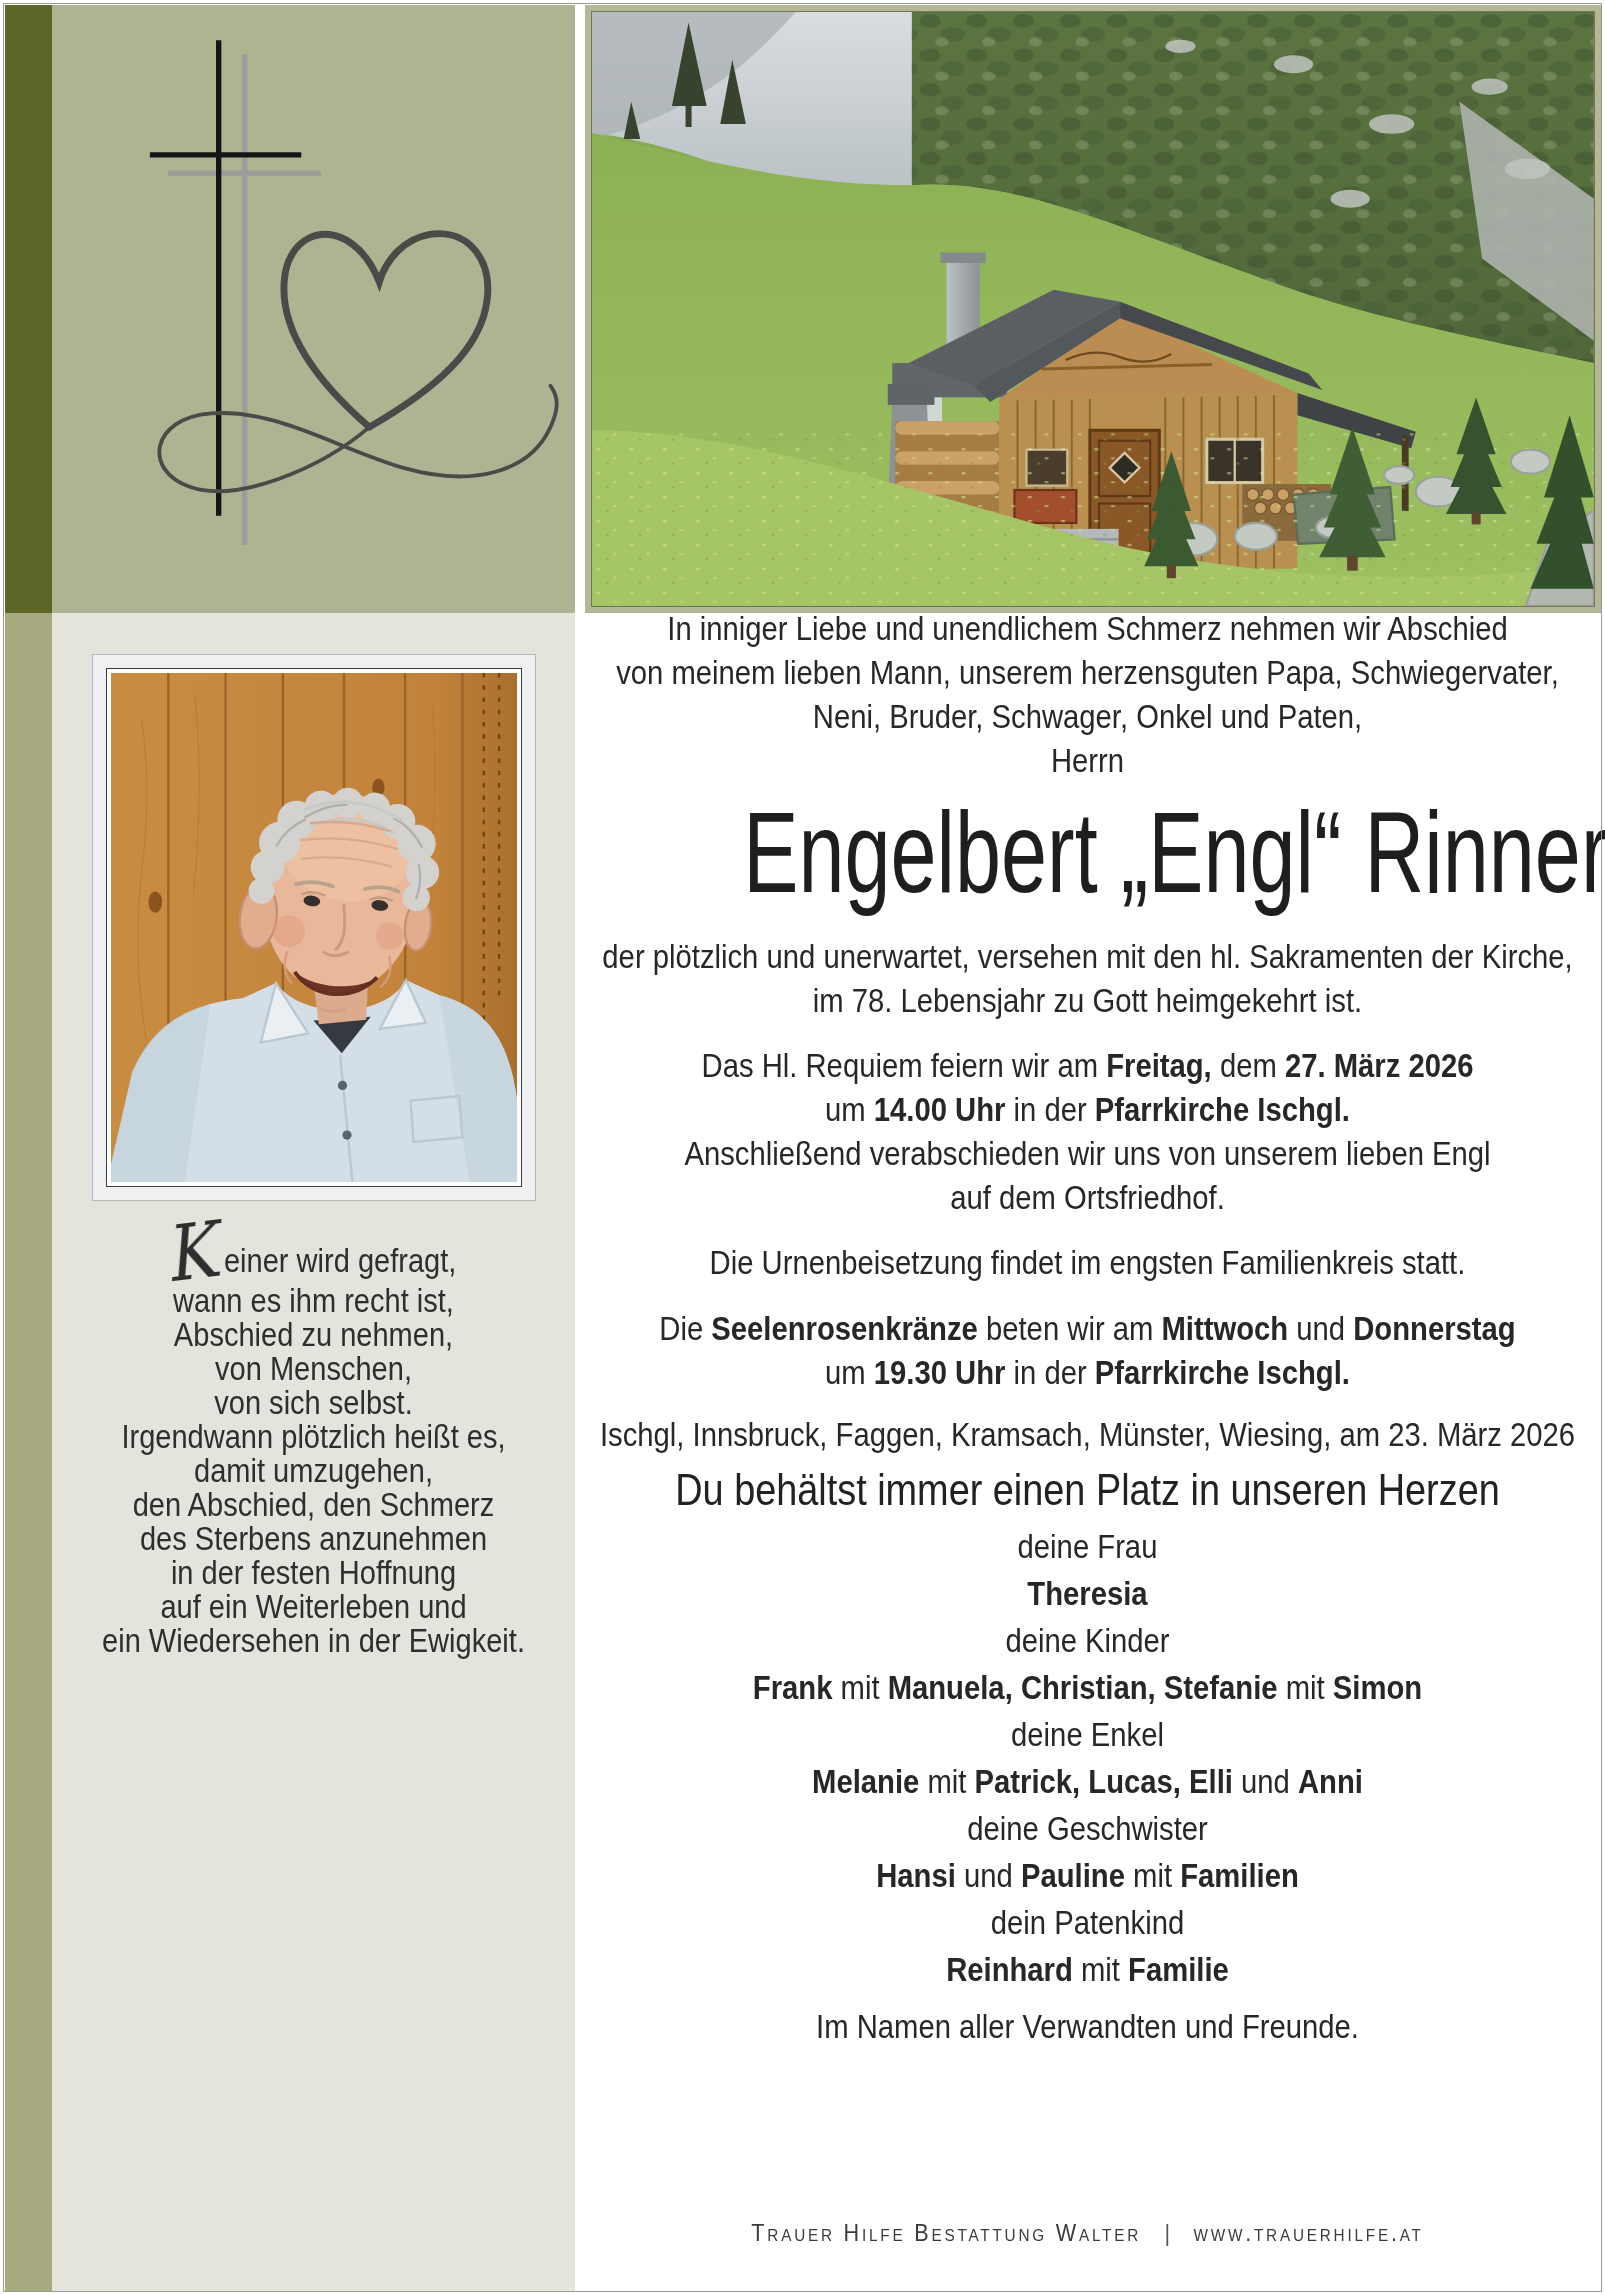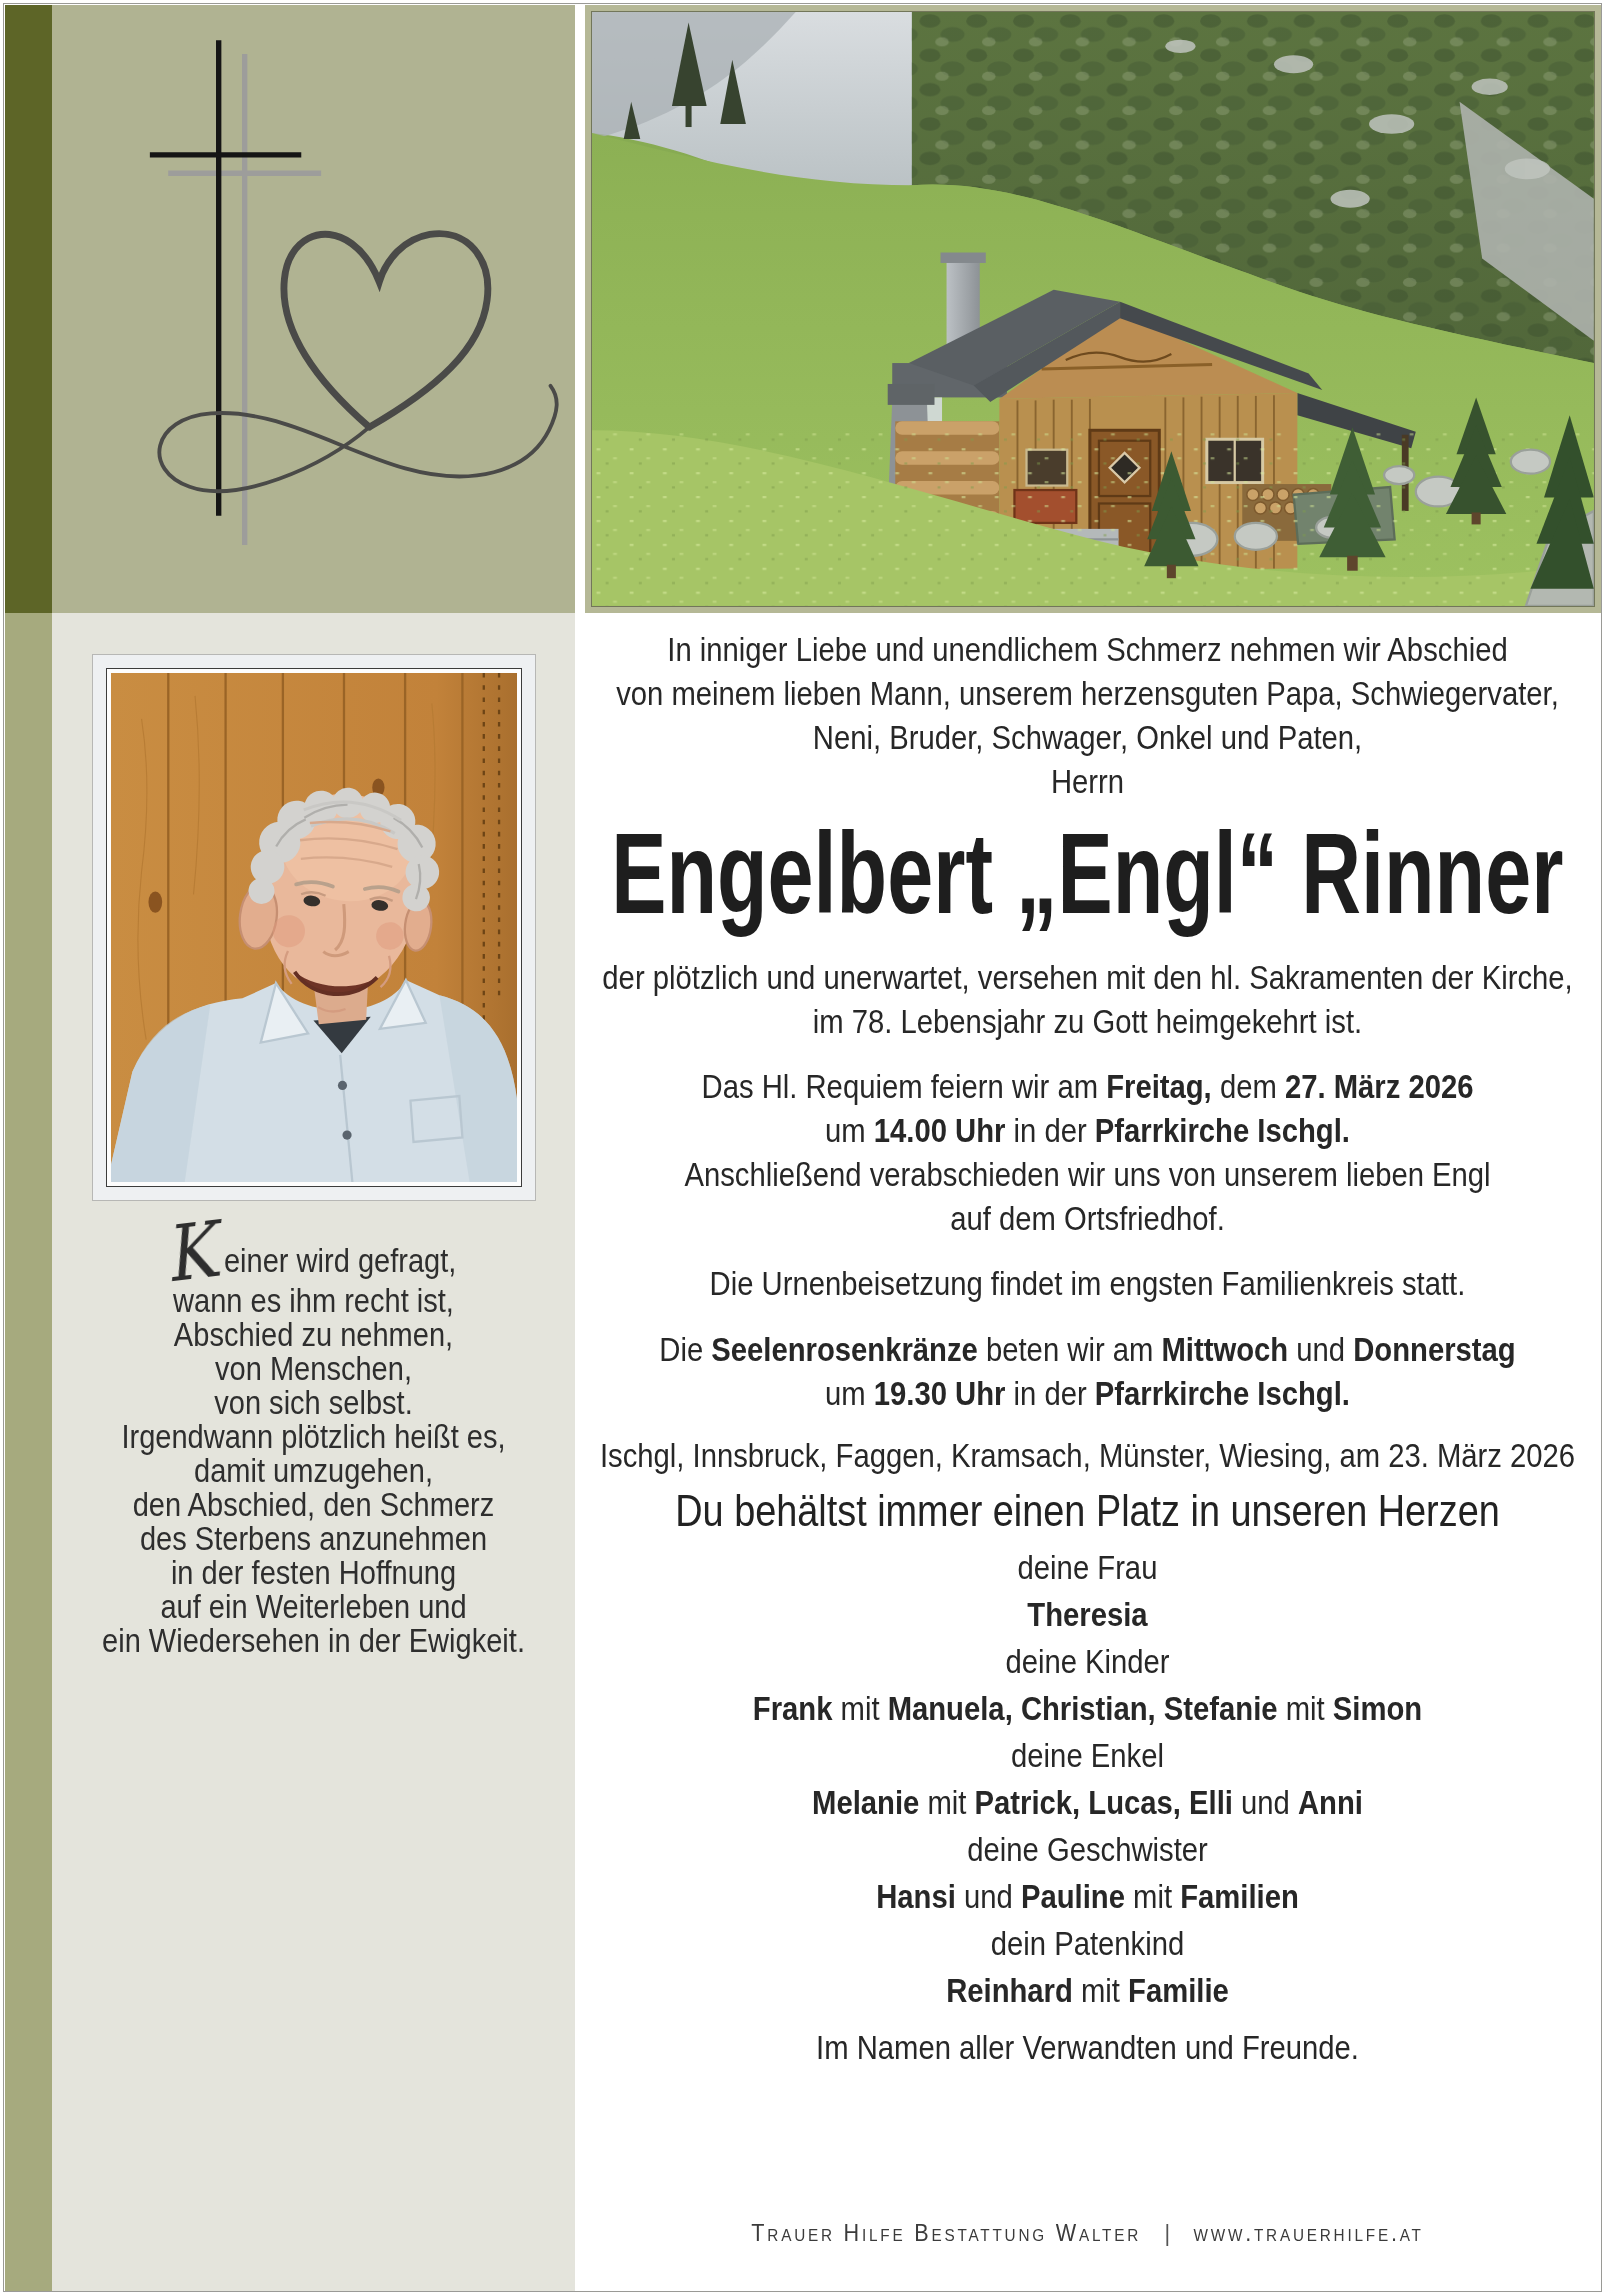--- a/index.html
+++ b/index.html
@@ -30,25 +30,25 @@
 
   .poem { position:absolute; left:52px; top:1223px; width:523px; z-index:5; }
   .pline { display:flex; justify-content:center; white-space:pre; font-size:33px; line-height:34px;
            color:#2e2e2e; transform:scaleX(.88); }
   .pline-first { display:flex; justify-content:center; align-items:baseline; white-space:pre;
                  font-size:33px; line-height:46px; color:#2e2e2e; transform:scaleX(.88); }
   .initial { font-family:"DejaVu Serif", serif; font-style:italic; font-size:77px; line-height:46px;
              display:inline-block; transform:translateY(6.1px) rotate(-6deg); margin-right:3.1px; }
 
   
-  .right-col { position:absolute; left:575px; top:627px; width:1025px; }
+  .right-col { position:absolute; left:575px; top:606px; width:1025px; }
   .line  { display:flex; justify-content:center; white-space:pre; font-size:34px; line-height:44px;
            transform:scaleX(.86); color:#272727; }
   .b { font-weight:700; }
-  .name-line { display:flex; justify-content:center; align-items:center; height:121px; margin-top:9.2px;font-weight:bold; }
+  .name-line { display:flex; justify-content:flex-start; align-items:center; height:121px; margin-top:9.2px; }
   .name-line span { white-space:nowrap; font-size:115px; color:#1e1e1e; transform:scaleX(.72); }
   .blk { margin-top:21.4px; }
   .blk-sm { margin-top:18.4px; }
   .heart-line { display:flex; justify-content:center; white-space:pre; margin-top:6.1px;
                 font-size:44px; line-height:55px; color:#222; transform:scaleX(.86); }
   .fam { margin-top:6.1px; }
   .fam-line { display:flex; justify-content:center; white-space:pre; font-size:34px; line-height:47px;
               transform:scaleX(.86); color:#272727; }
   .closing-line { margin-top:10.7px; }
   .donation { margin-top:12.2px; }

